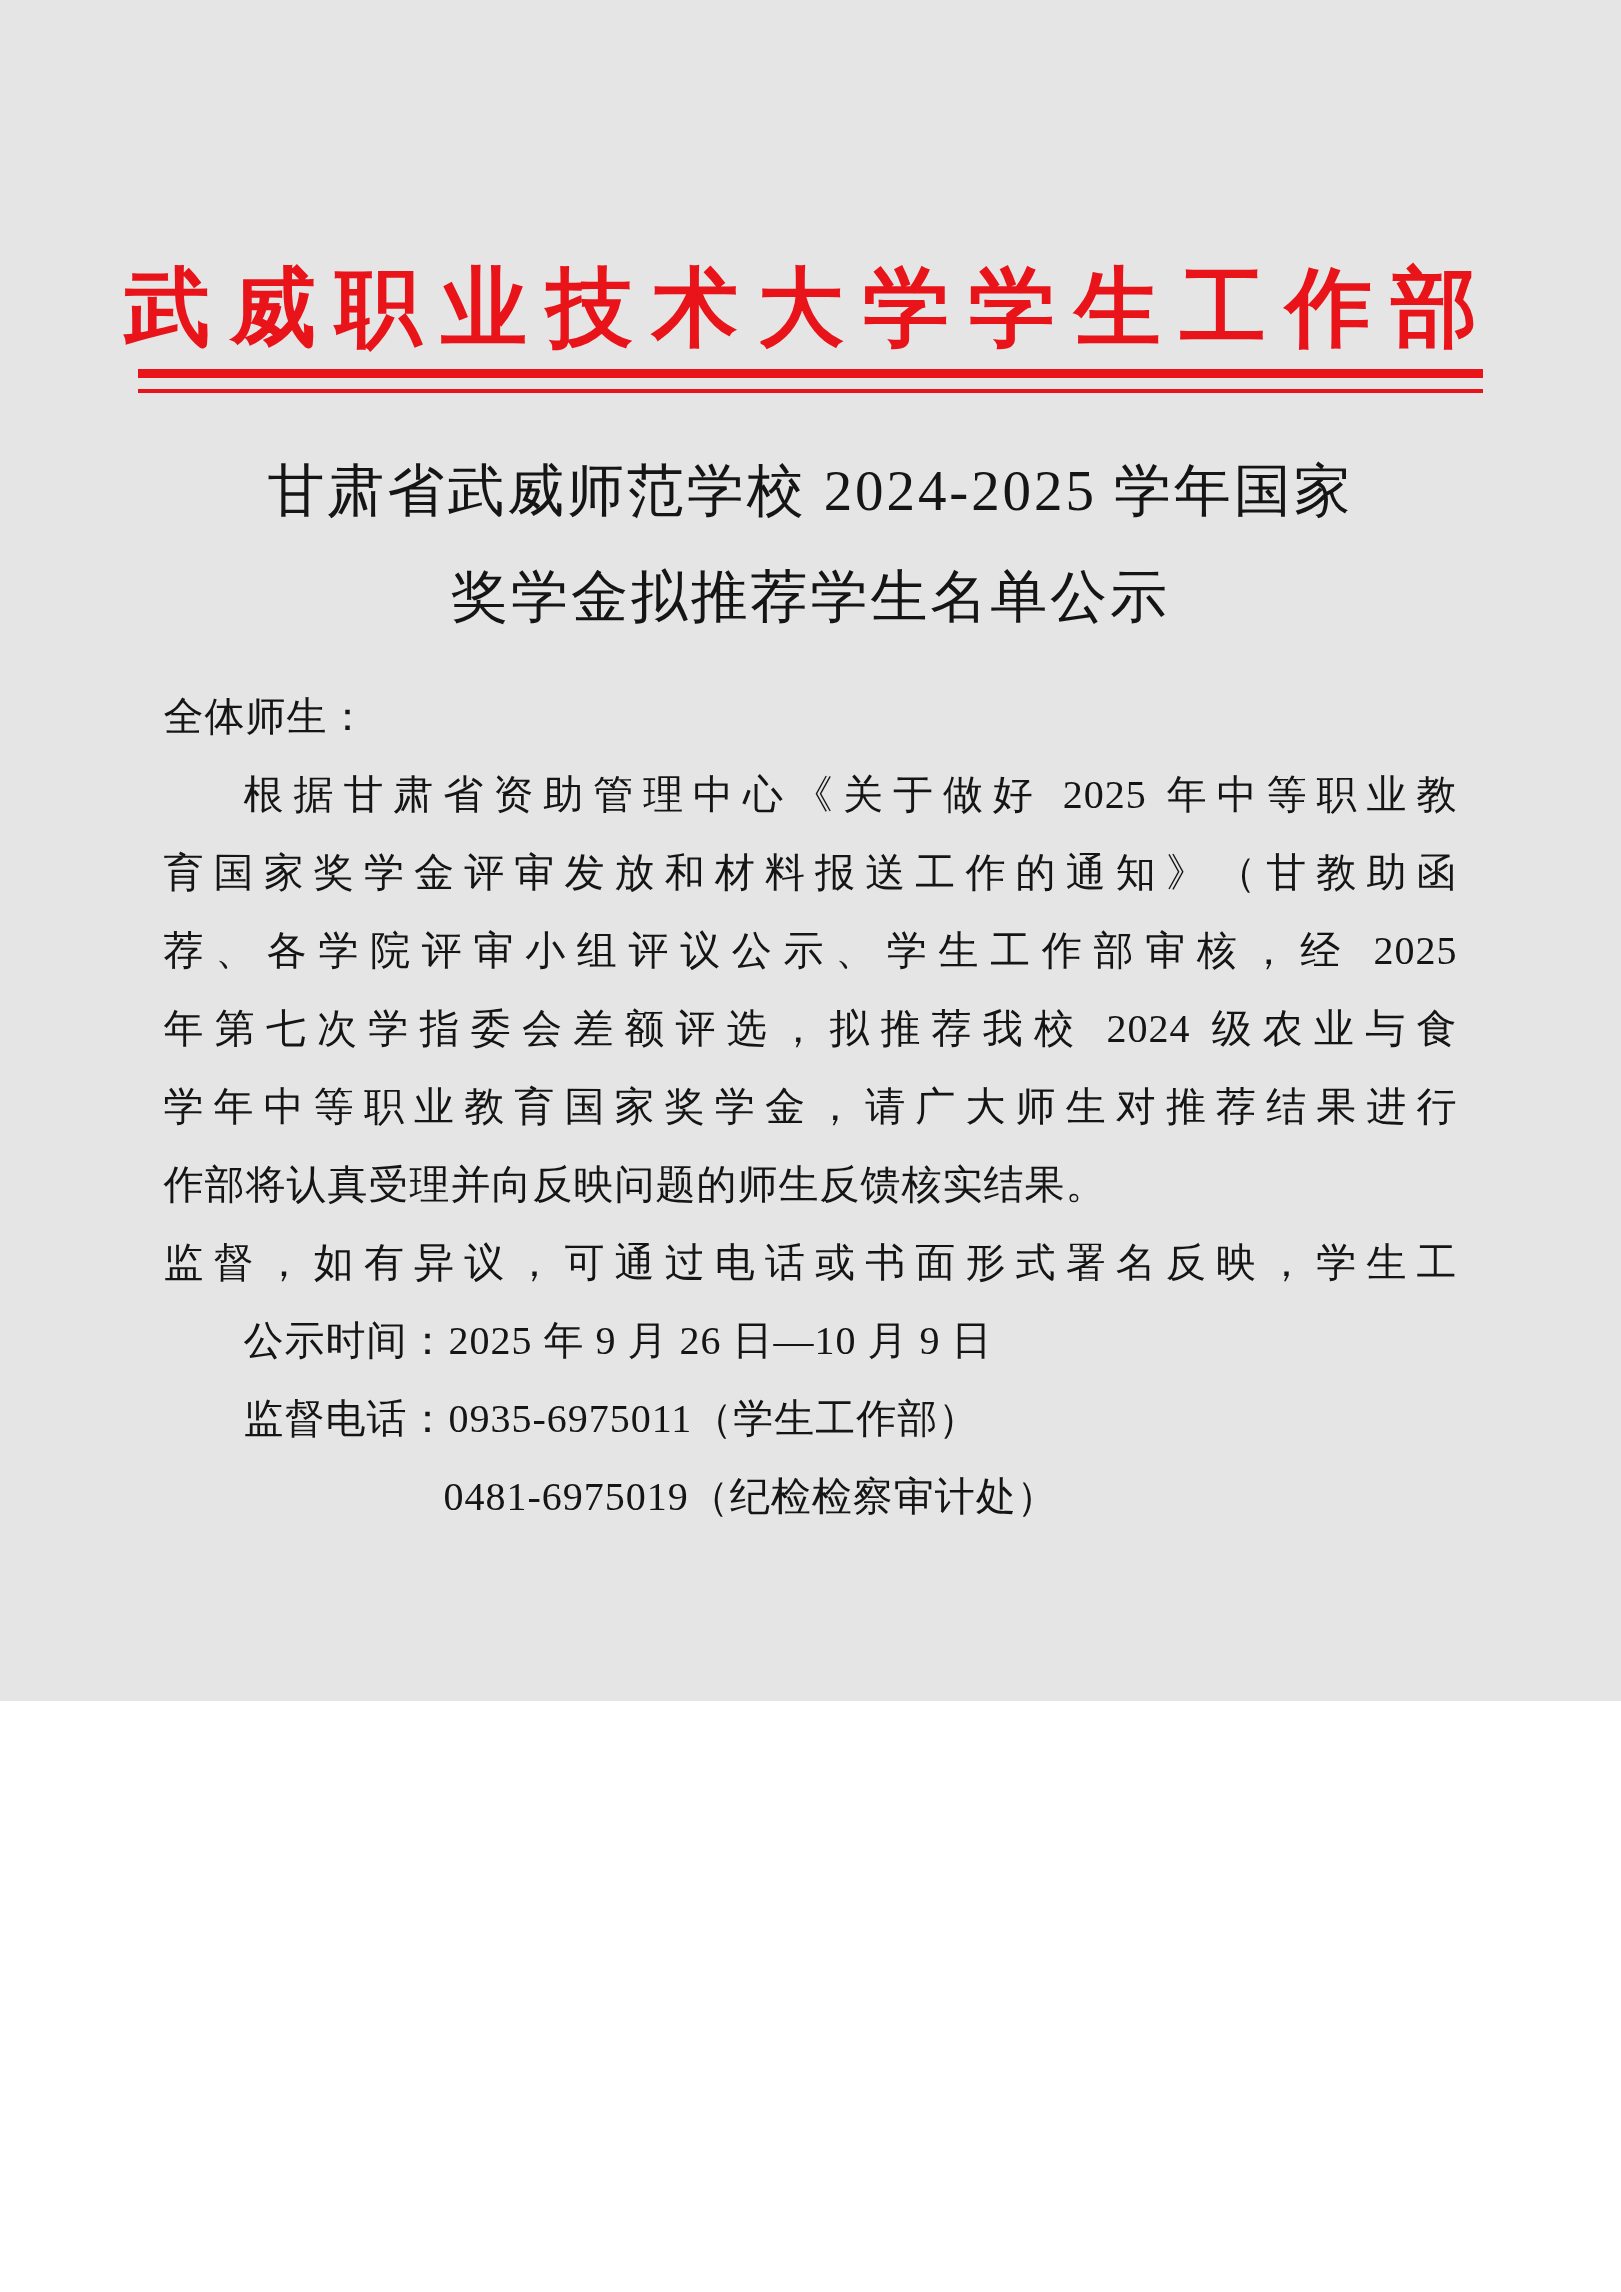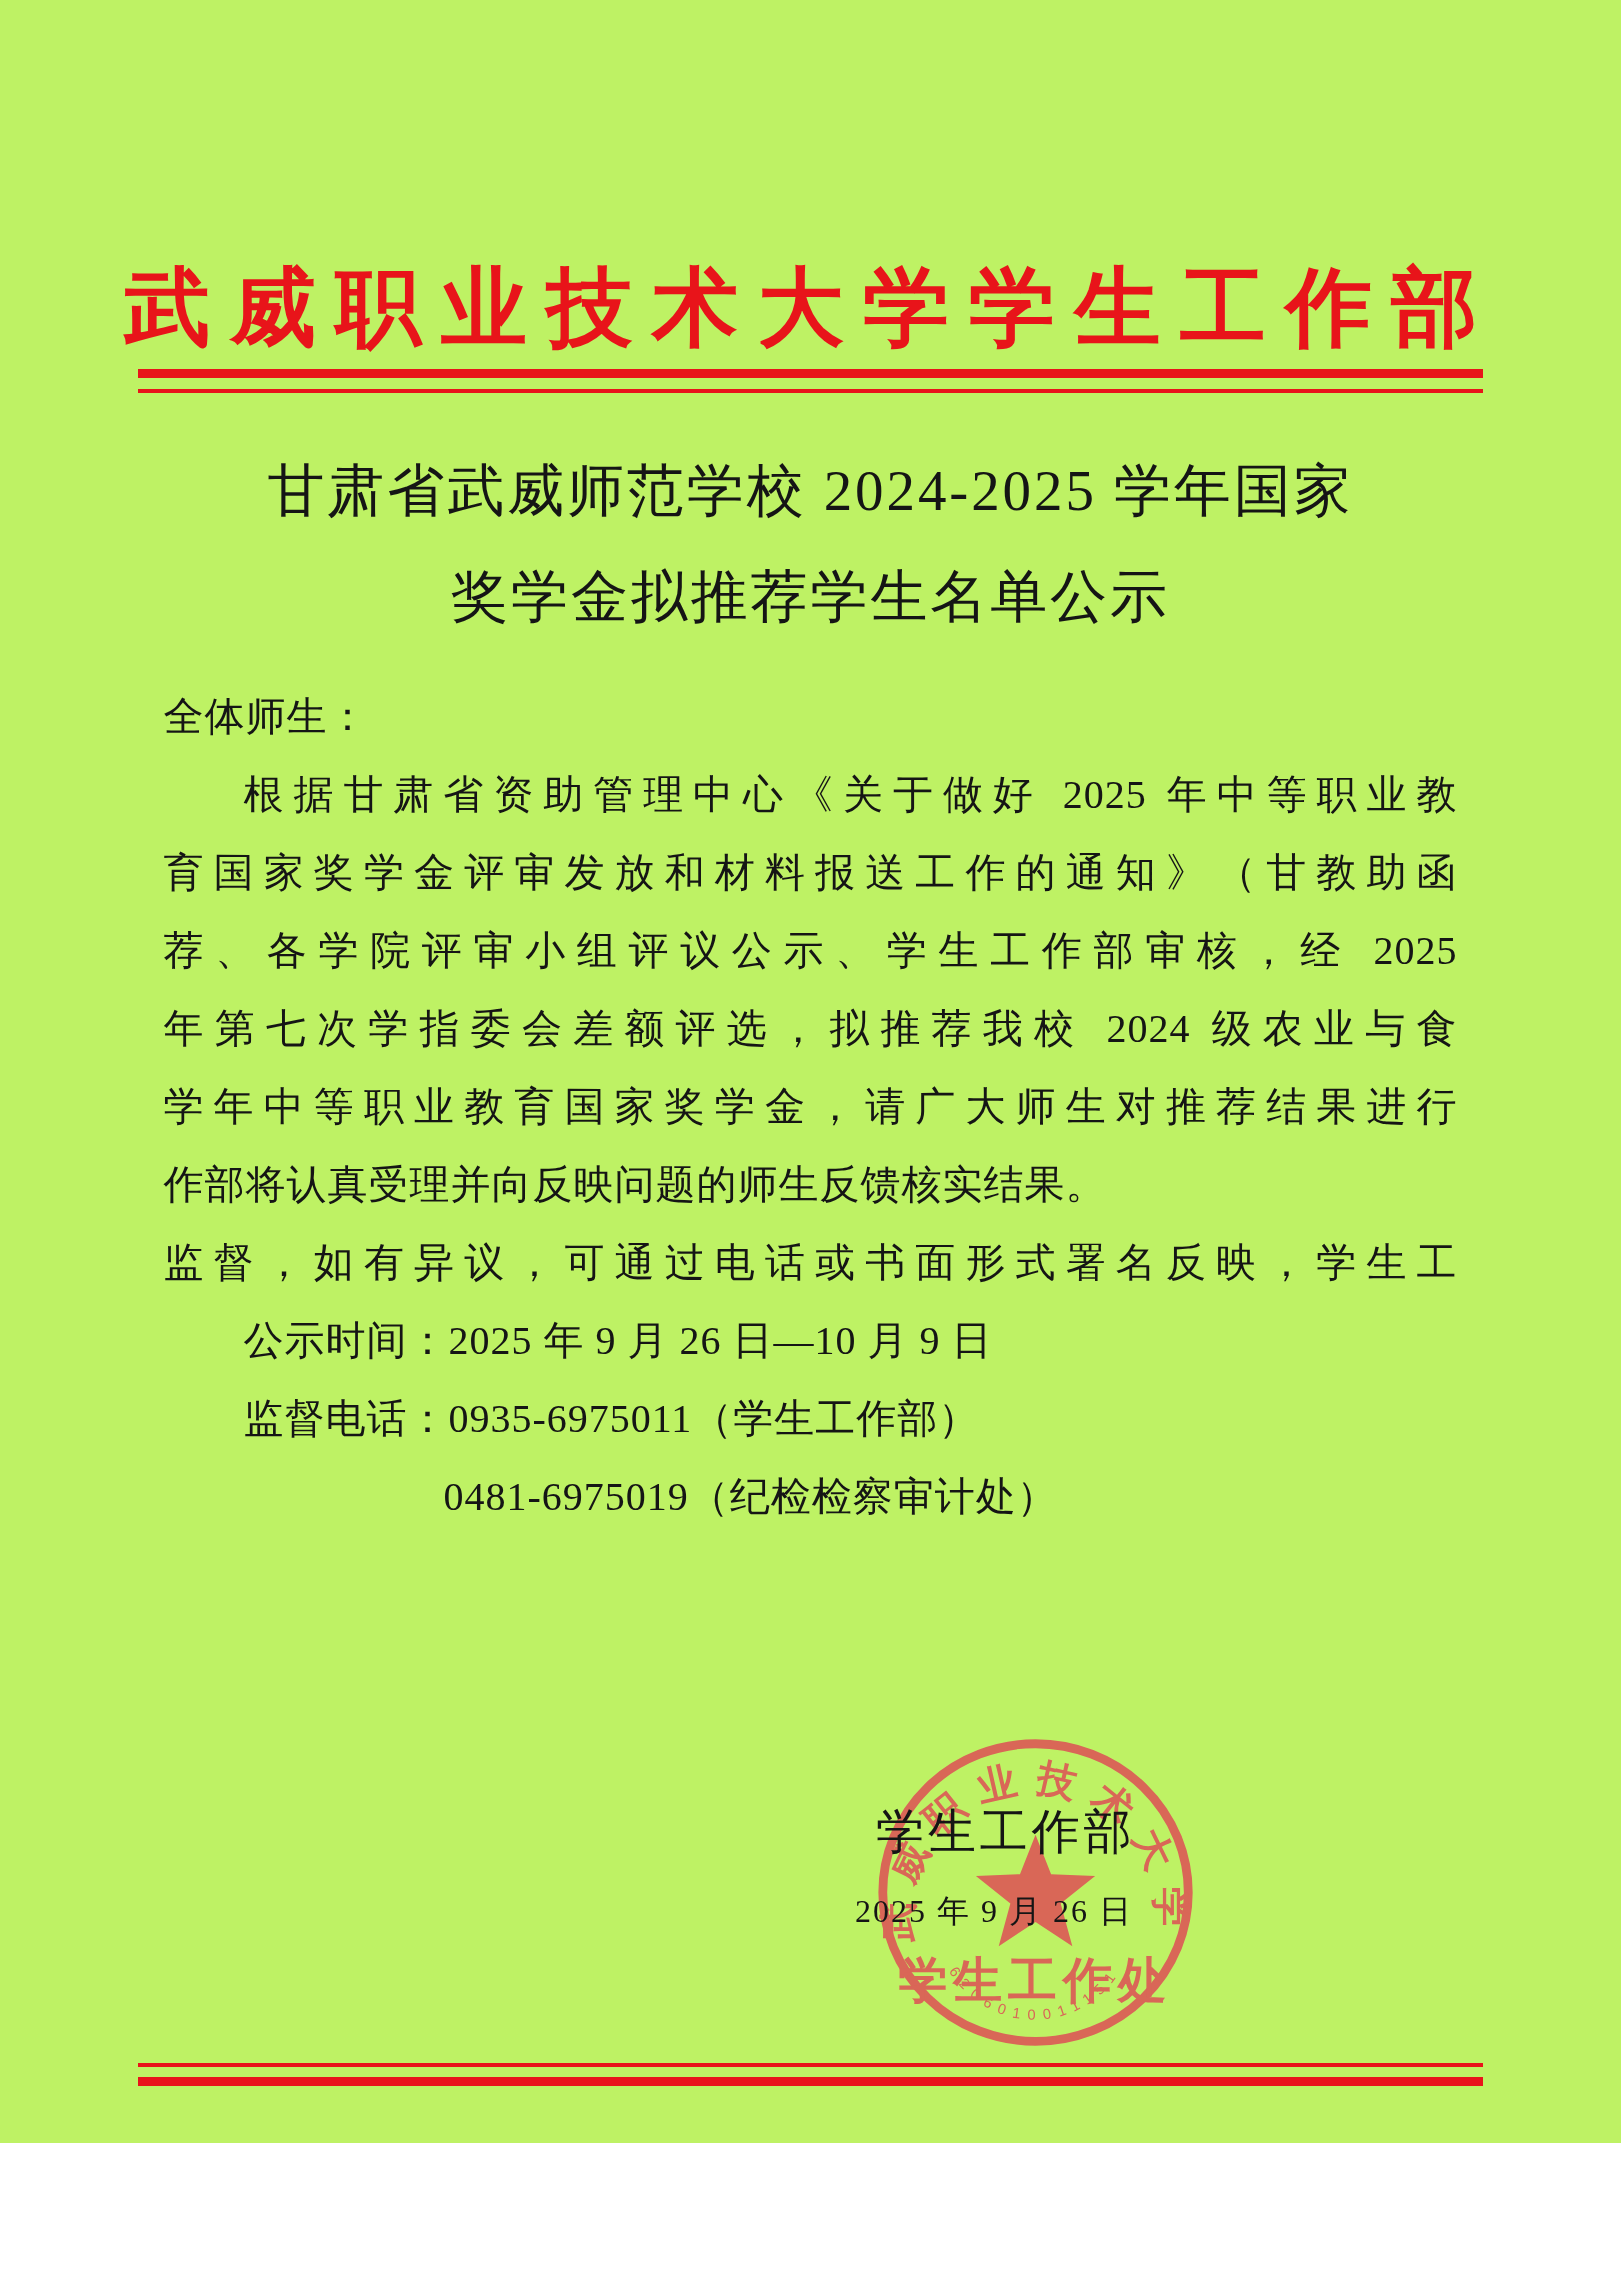--- a/index.html
+++ b/index.html
@@ -2,22 +2,22 @@
 <html style="--accent-red: #e8141a; --stamp-red: #dd5456;"><head>
 <meta charset="utf-8">
 <style>
   :root{
     --accent-red:#e8141a;
     --stamp-red:#dd5456;
   }
   html,body{margin:0;padding:0;background:#ffffff;}
   .page{
     position:relative;
-    width:1621px;height:2143px;
-    background:#bef264;
+    width:1621px;height:1701px;
+    background:#e5e5e5;
     overflow:hidden;
     font-family:"Liberation Serif","DejaVu Serif",serif;
     color:#151515;
   }
   .header-title{
     padding-top:263px;
     text-align:center;
     color:var(--accent-red);
     font-size:86px;
     font-weight:bold;

